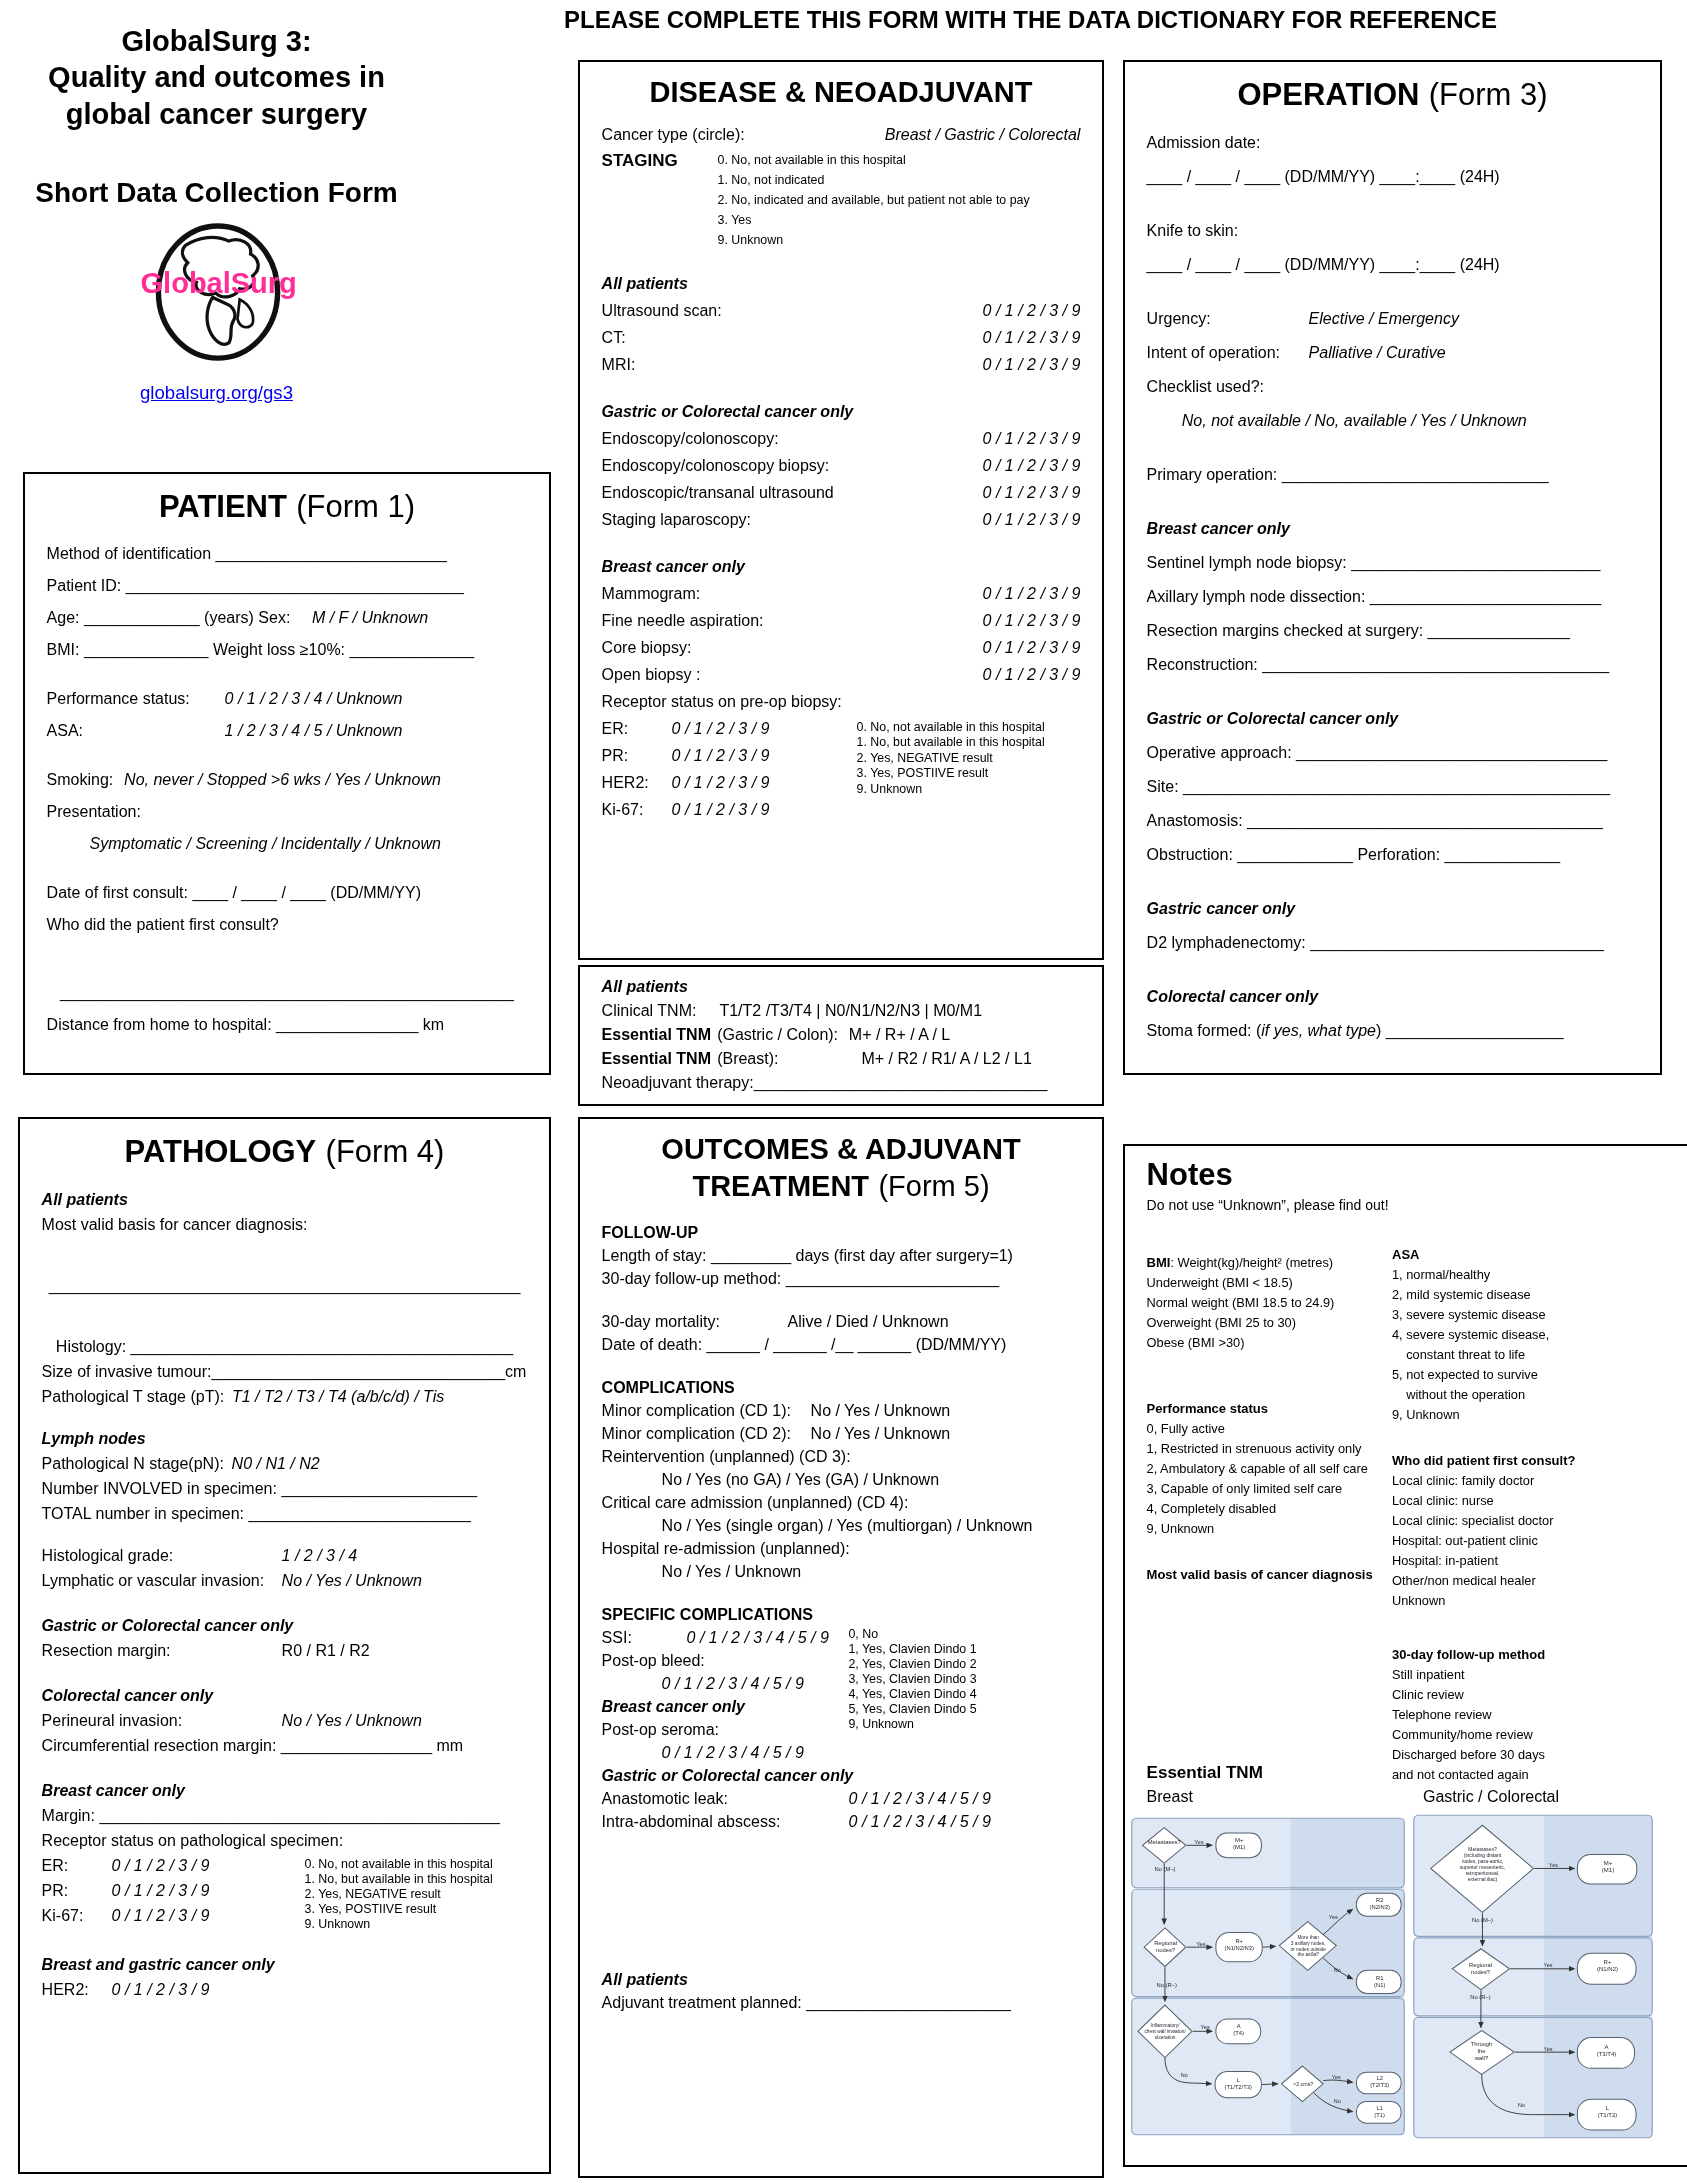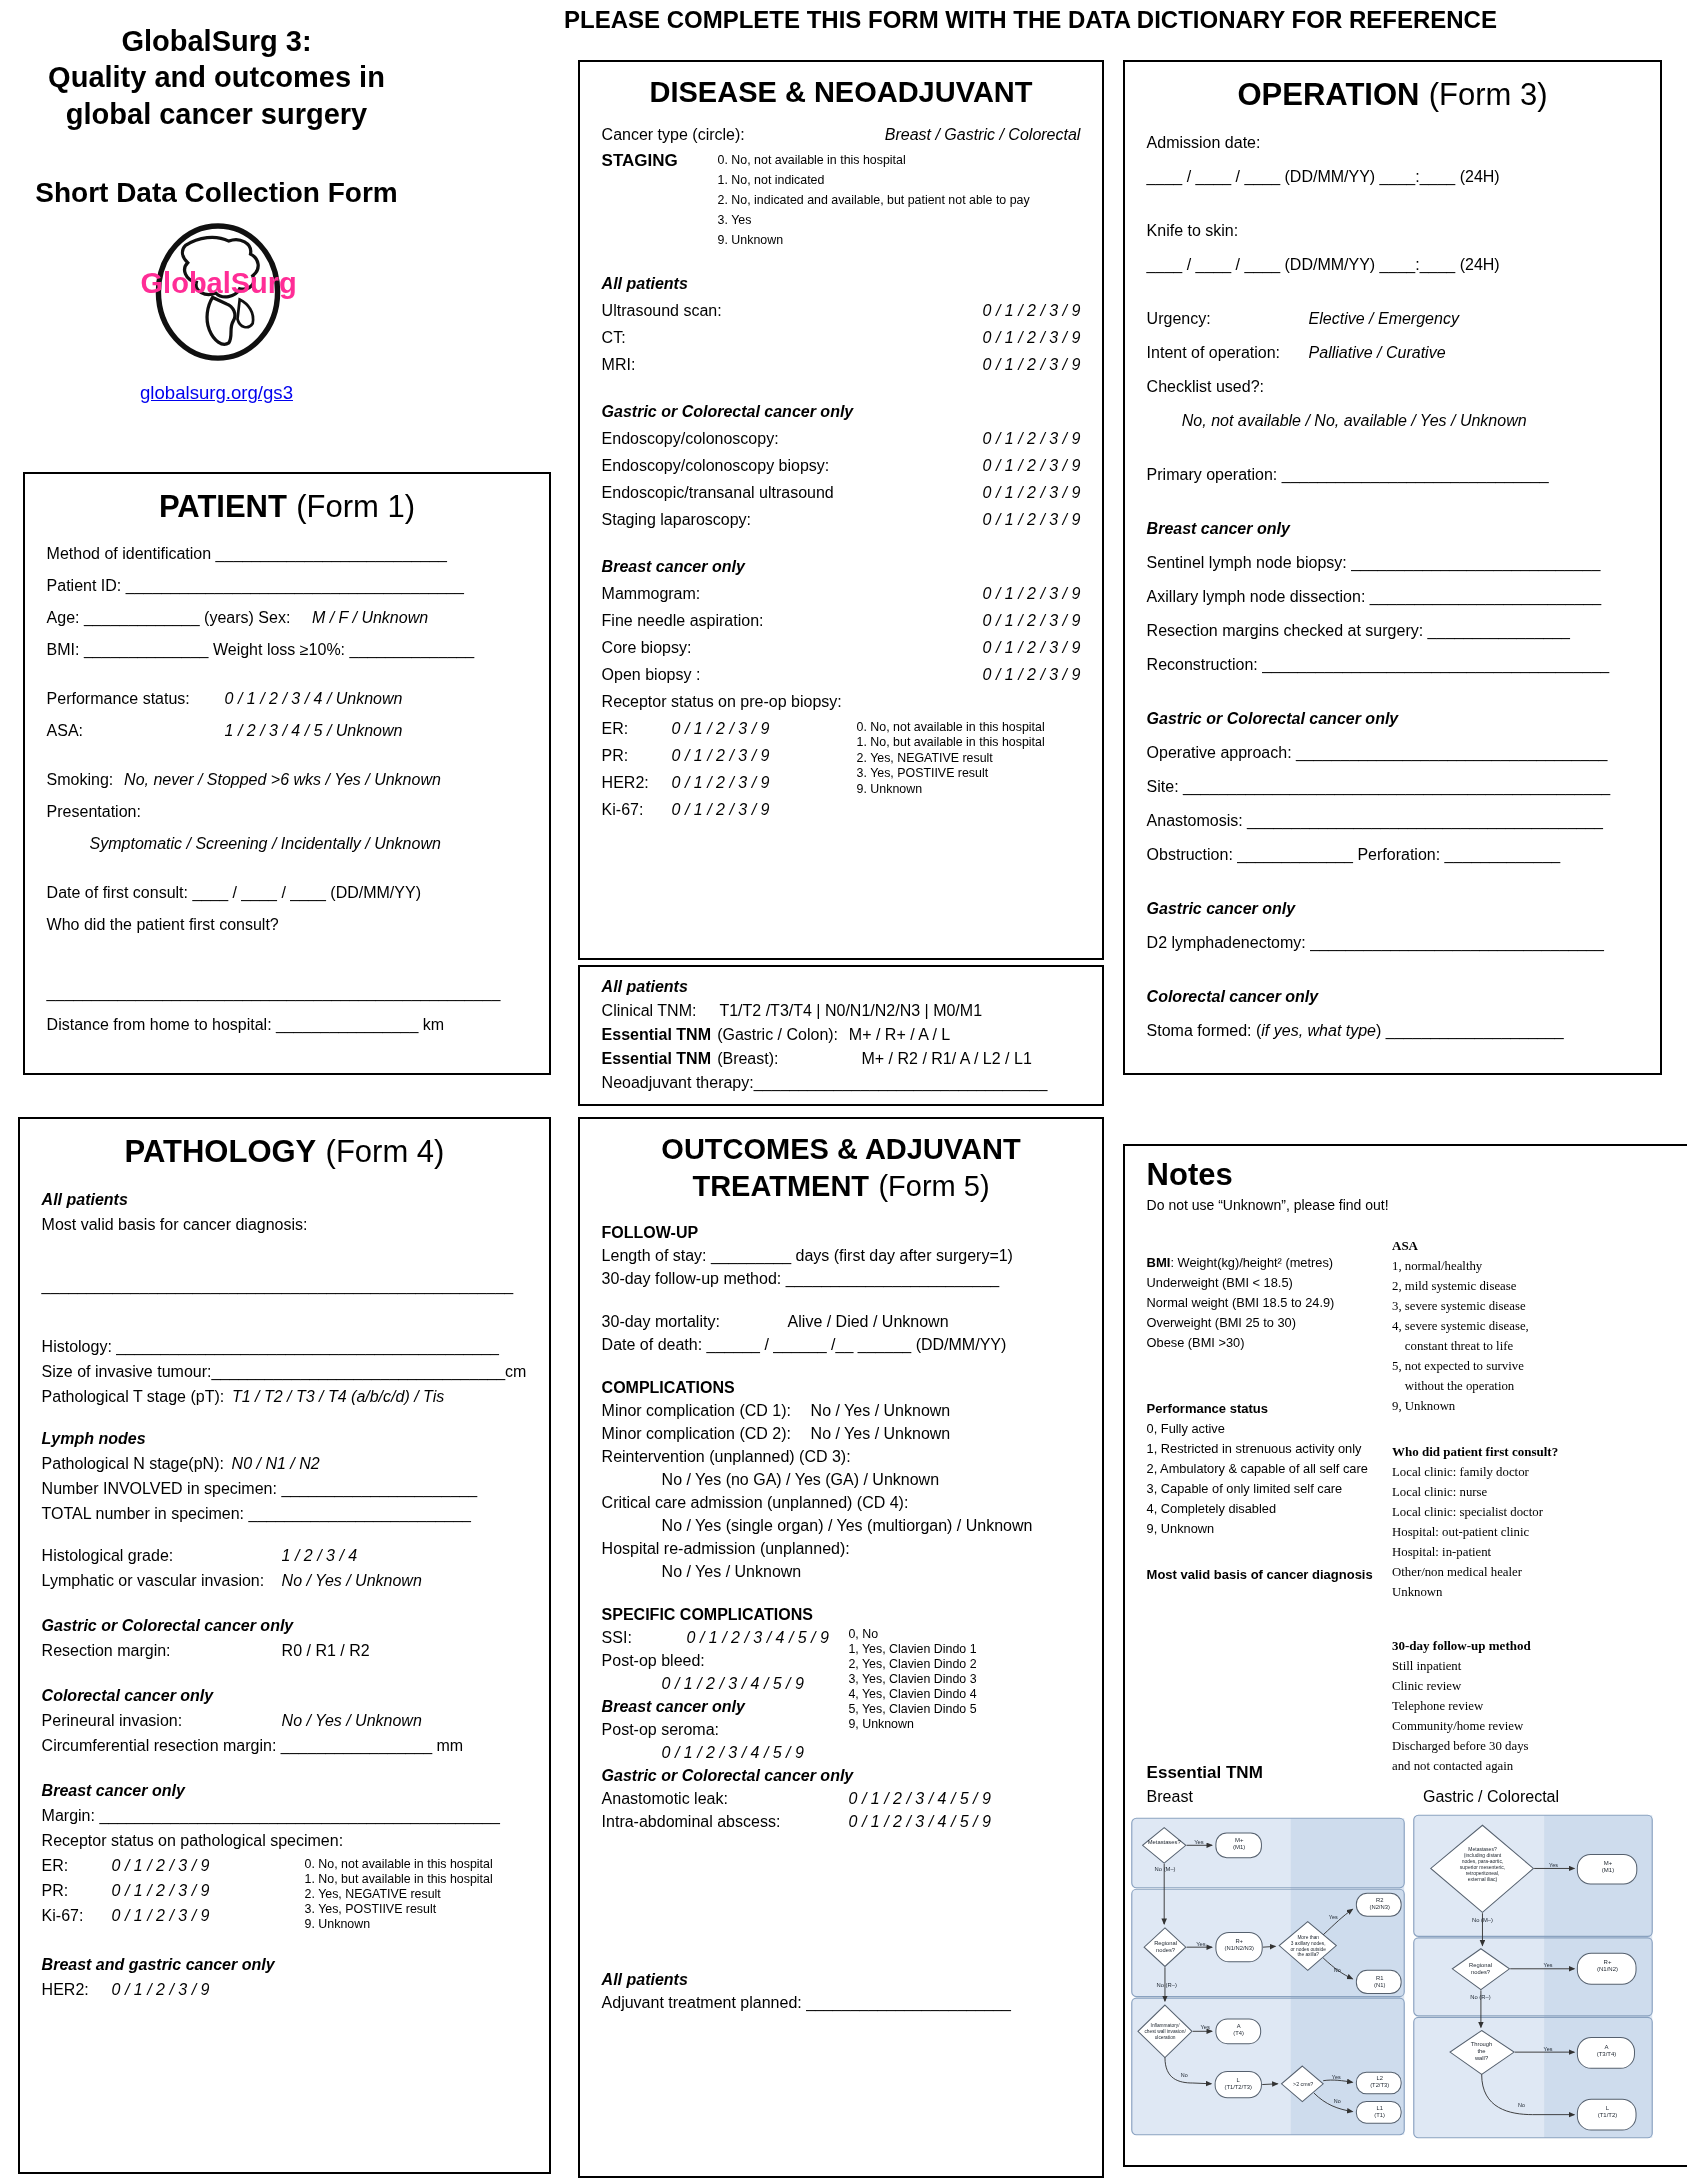--- a/index.html
+++ b/index.html
@@ -27,21 +27,21 @@
   .r{font-size:16px;line-height:31px;white-space:nowrap;}
   .flex{display:flex;}
   .val-r{margin-left:auto;font-style:italic;}
   .sm{font-size:12.4px;line-height:19.3px;white-space:normal;}
 
   #f1{left:23px;top:472px;width:528px;height:603px;}
   #f1 .r{line-height:32px;}
   #f1 .w230{display:inline-block;width:178px;}
   .mt{margin-top:17px;}
   .mts{margin-top:20px;}
-  .mtw{margin-top:36px;}
+  .mtw{margin-top:36px;text-align:center;}
 
   #f2{left:578px;top:60px;width:526px;height:900px;}
   #f2 .r{line-height:27px;}
   .staging{display:flex;margin-top:1.5px;}
   .staging .slbl{width:116px;flex:none;font-weight:700;font-size:17px;padding-top:1.5px;}
   .staging .snotes{flex:1;}
   .staging .snotes .sm{line-height:20px;}
   .twocol{display:flex;}
   #f2 .colL{width:255px;flex:none;}
   #f2 .colR{flex:1;padding-top:4.6px;}
@@ -73,21 +73,21 @@
   #f5 .colL{flex:1;}
   #f5 .colR{width:232px;flex:none;padding-top:1.5px;}
   #f5 .colR .sm{line-height:15px;}
   .gap-big{margin-top:135px;}
 
   #notes{left:1123px;top:1144px;width:628px;height:1023px;padding:7.7px 0 0 0;}
   #notes .ntitle{font-weight:700;font-size:31px;margin:3.1px 0 4.6px 21.6px;}
   #notes .nintro{font-size:14px;margin-left:21.6px;}
   .ncol{position:absolute;font-size:12.8px;line-height:20px;}
   .ncolL{left:21.6px;top:107px;width:232px;}
-  .ncolR{left:267px;top:90px;width:255px;font-family:Liberation Serif, serif;}
+  .ncolR{left:267px;top:99px;width:255px;}
   .nhead{font-weight:700;font-size:13px;}
   .nblock{margin-bottom:0;}
   .gapA{margin-top:34px;}
   .gapB{margin-top:26px;}
   .gapC{margin-top:46px;}
   .etnm-t{position:absolute;left:21.6px;top:617px;font-weight:700;font-size:17px;}
   .etnm-b{position:absolute;left:21.6px;top:642px;font-size:16px;}
   .etnm-g{position:absolute;left:298px;top:642px;font-size:16px;}
 
   .fc{position:absolute;}

